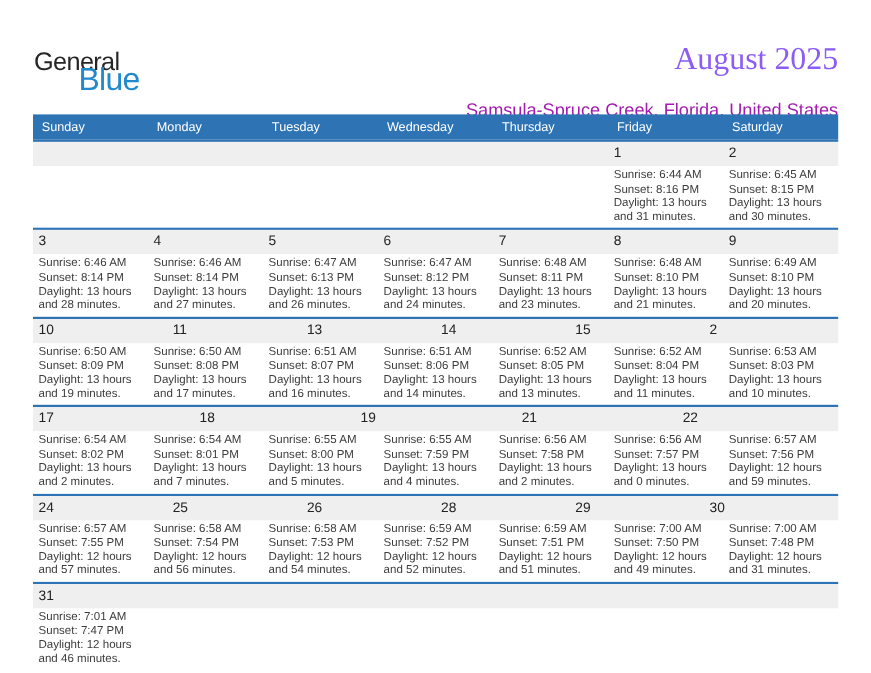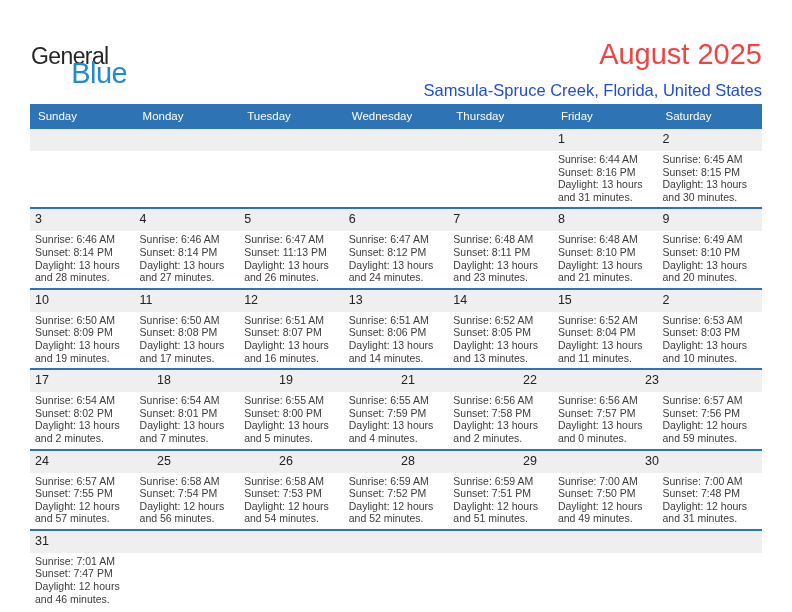--- a/index.html
+++ b/index.html
@@ -18,22 +18,22 @@
   
   .logo{position:absolute;left:31px;top:44px;width:100px;}
   .logo-row1{display:flex;align-items:flex-start;gap:32px;}
   .logo-general{font-size:23px;line-height:24px;letter-spacing:-0.6px;color:#262626;}
   .logo-triangle{width:25px;height:16px;margin-top:3px;margin-left:1px;background:var(--logo-triangle);
     clip-path:polygon(0 0,100% 0,100% 100%);}
   .logo-blue{font-size:29px;line-height:24px;letter-spacing:-0.6px;color:var(--logo-blue);
     text-align:right;margin-top:-7px;padding-right:4px;}
   
   .title-block{position:absolute;top:39px;right:30px;text-align:right;}
-  .page-title{font-size:29px;line-height:31px;font-weight:400;color:#ef4444;}
-  .page-subtitle{font-size:16.5px;line-height:19px;font-weight:400;color:#1d4ed8;margin-top:11px;}
+  .page-title{font-size:29px;line-height:31px;font-weight:400;color:#8b5cf6;font-family:Liberation Serif, serif;}
+  .page-subtitle{font-size:16.5px;line-height:19px;font-weight:400;color:#a21caf;margin-top:21px;}
   
   .calendar{position:absolute;left:30px;top:104px;width:732px;}
   .weekday-header-row{display:flex;background:var(--header-blue);height:23px;align-items:center;}
   .wd-cell{flex:1;color:#ffffff;font-size:11.5px;padding-left:8px;overflow:hidden;white-space:nowrap;}
   .week-row{border-top:2px solid var(--header-blue);}
   .day-band{display:flex;background:var(--band-gray);height:22px;}
   .day-num{flex:1;font-size:12.5px;color:#222222;padding:3px 0 0 5px;}
   .content-row{display:flex;min-height:50px;align-items:stretch;}
   .cell{flex:1;padding:2px 4px 4px 5px;overflow:hidden;}
   .cell-line{font-size:10.5px;line-height:12.6px;color:#3c3c3c;white-space:nowrap;}
@@ -115,21 +115,21 @@
               <div class="cell-line">and 28 minutes.</div>
             </div>
             <div class="cell">
               <div class="cell-line">Sunrise: 6:46 AM</div>
               <div class="cell-line">Sunset: 8:14 PM</div>
               <div class="cell-line">Daylight: 13 hours</div>
               <div class="cell-line">and 27 minutes.</div>
             </div>
             <div class="cell">
               <div class="cell-line">Sunrise: 6:47 AM</div>
-              <div class="cell-line">Sunset: 11:13 PM</div>
+              <div class="cell-line">Sunset: 6:13 PM</div>
               <div class="cell-line">Daylight: 13 hours</div>
               <div class="cell-line">and 26 minutes.</div>
             </div>
             <div class="cell">
               <div class="cell-line">Sunrise: 6:47 AM</div>
               <div class="cell-line">Sunset: 8:12 PM</div>
               <div class="cell-line">Daylight: 13 hours</div>
               <div class="cell-line">and 24 minutes.</div>
             </div>
             <div class="cell">
@@ -149,21 +149,20 @@
               <div class="cell-line">Sunset: 8:10 PM</div>
               <div class="cell-line">Daylight: 13 hours</div>
               <div class="cell-line">and 20 minutes.</div>
             </div>
           </div>
         </div>
         <div class="week-row">
           <div class="day-band">
             <div class="day-num">10</div>
             <div class="day-num">11</div>
-            <div class="day-num">12</div>
             <div class="day-num">13</div>
             <div class="day-num">14</div>
             <div class="day-num">15</div>
             <div class="day-num">2</div>
           </div>
           <div class="content-row">
             <div class="cell">
               <div class="cell-line">Sunrise: 6:50 AM</div>
               <div class="cell-line">Sunset: 8:09 PM</div>
               <div class="cell-line">Daylight: 13 hours</div>
@@ -207,21 +206,20 @@
             </div>
           </div>
         </div>
         <div class="week-row">
           <div class="day-band">
             <div class="day-num">17</div>
             <div class="day-num">18</div>
             <div class="day-num">19</div>
             <div class="day-num">21</div>
             <div class="day-num">22</div>
-            <div class="day-num">23</div>
           </div>
           <div class="content-row">
             <div class="cell">
               <div class="cell-line">Sunrise: 6:54 AM</div>
               <div class="cell-line">Sunset: 8:02 PM</div>
               <div class="cell-line">Daylight: 13 hours</div>
               <div class="cell-line">and 2 minutes.</div>
             </div>
             <div class="cell">
               <div class="cell-line">Sunrise: 6:54 AM</div>

